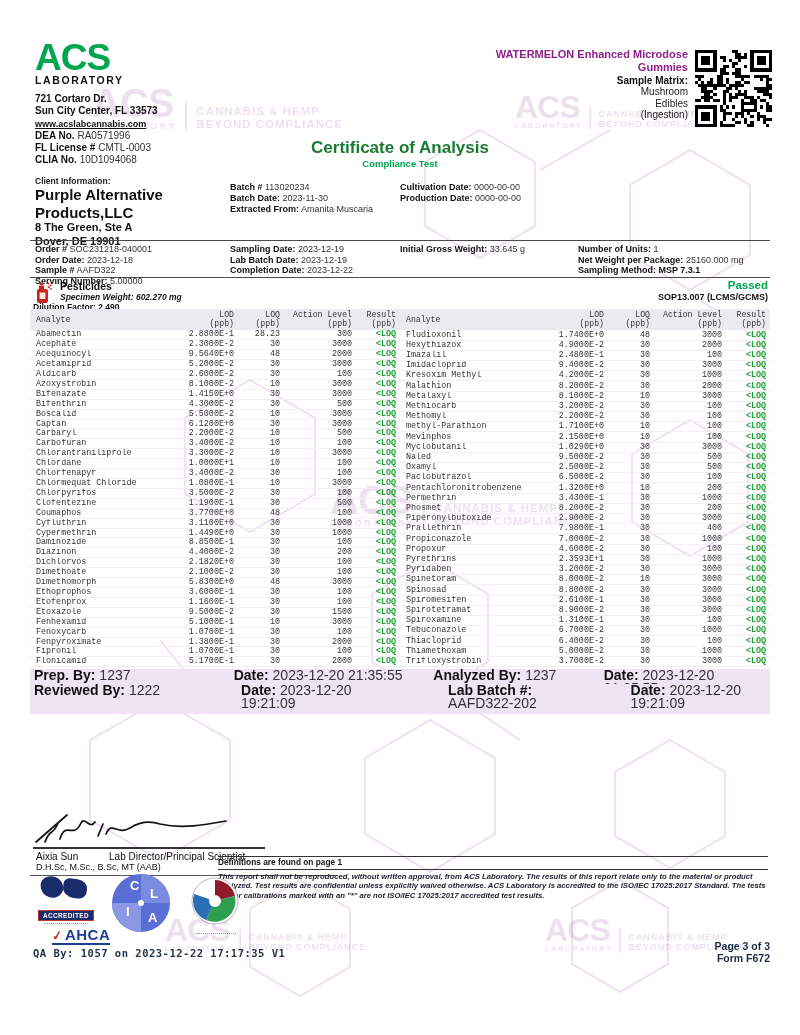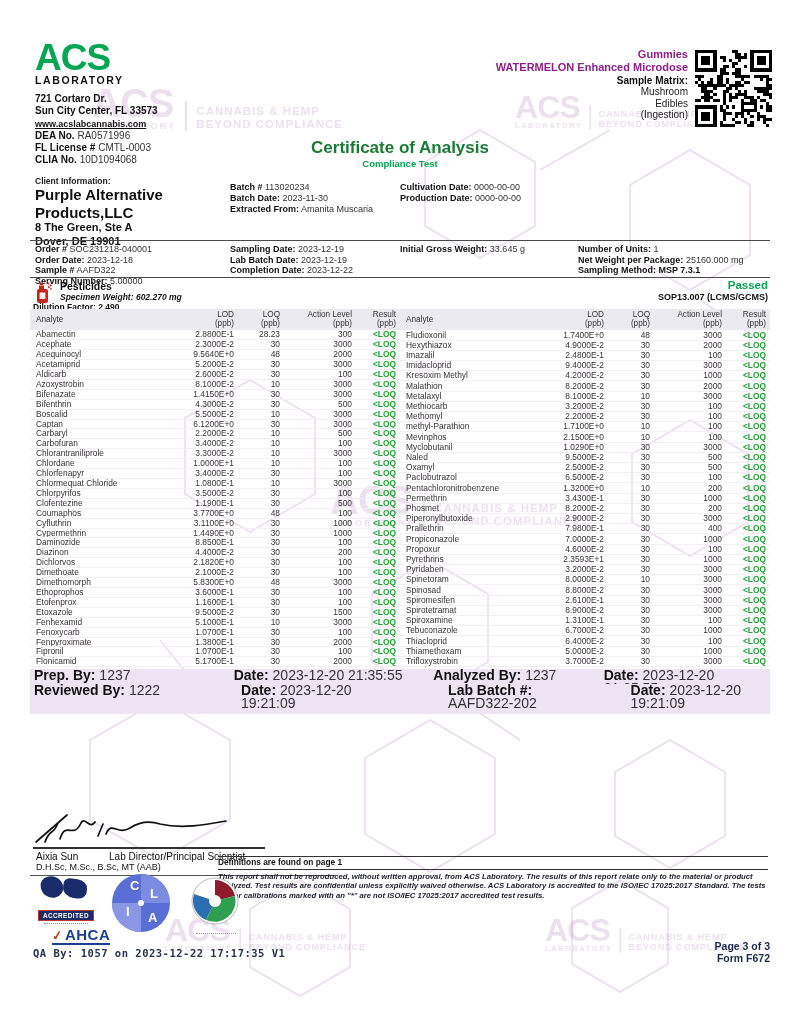--- a/index.html
+++ b/index.html
@@ -45,21 +45,21 @@
   .order4{position:absolute;left:578px;top:244px;z-index:2;font-size:9px;line-height:10.6px;}
   
   .pest-icon{position:absolute;left:35px;top:281px;z-index:2;}
   .panel-title{position:absolute;left:60px;top:280px;z-index:2;font-size:10.5px;font-weight:700;color:#111;}
   .panel-spec{position:absolute;left:60px;top:292px;z-index:2;font-size:8.5px;font-weight:700;color:#111;font-style:italic;}
   .panel-dil{position:absolute;left:33px;top:302px;z-index:2;font-size:8.5px;font-weight:700;color:#111;}
   .panel-status{position:absolute;right:32px;top:279px;z-index:2;font-size:11.5px;font-weight:700;color:#00A651;text-align:right;}
   .panel-sop{position:absolute;right:32px;top:292px;z-index:2;font-size:9px;font-weight:700;color:#111;text-align:right;}
   
   .tables{position:absolute;left:30px;top:309px;width:740px;display:flex;z-index:2;}
-  table.an{border-collapse:collapse;table-layout:fixed;width:370px;}
+  table.an{border-collapse:collapse;table-layout:fixed;width:370px;font-family:Liberation Mono, monospace;}
   table.an th{background:#ECEAF1;font-weight:400;font-size:8.2px;color:#333;line-height:9.2px;
               padding:1px 4px 2px 4px;vertical-align:middle;}
   table.an th.num,table.an td.num{text-align:right;}
   table.an th.c-analyte{text-align:left;padding-left:6px;}
   table.an td{font-size:8.4px;height:8.9px;line-height:8.9px;padding:0 4px;color:#333;
               border-bottom:1px solid #f6eef6;white-space:nowrap;overflow:hidden;}
   table.an td:first-child{padding-left:6px;}
   table.an td.res{color:#1FA133;font-weight:700;}
   .col-a{width:140px;}.col-b{width:68px;}.col-c{width:46px;}.col-d{width:72px;}.col-e{width:44px;}
   
@@ -170,22 +170,22 @@
   <div class="addr">
     <div>721 Cortaro Dr.</div>
     <div>Sun City Center, FL 33573</div>
     <div><a class="site">www.acslabcannabis.com</a></div>
     <div><span class="lbl">DEA No.</span> <span class="val">RA0571996</span></div>
     <div><span class="lbl">FL License #</span> <span class="val">CMTL-0003</span></div>
     <div><span class="lbl">CLIA No.</span> <span class="val">10D1094068</span></div>
   </div>
 
   <div class="product">
+    <div class="ptitle">WATERMELON Enhanced Microdose</div>
     <div class="ptitle">Gummies</div>
-    <div class="ptitle">WATERMELON Enhanced Microdose</div>
     <div class="pmat-label">Sample Matrix:</div>
     <div class="pmat">Mushroom</div>
     <div class="pmat">Edibles</div>
     <div class="pmat">(Ingestion)</div>
   </div>
   <div class="qr">
     <svg id="qr-svg" width="77" height="77" viewBox="0 0 75 75" shape-rendering="crispEdges">
         <rect x="36" y="0" width="3" height="3" fill="#000"></rect>
         <rect x="39" y="0" width="3" height="3" fill="#000"></rect>
         <rect x="39" y="3" width="3" height="3" fill="#000"></rect>

